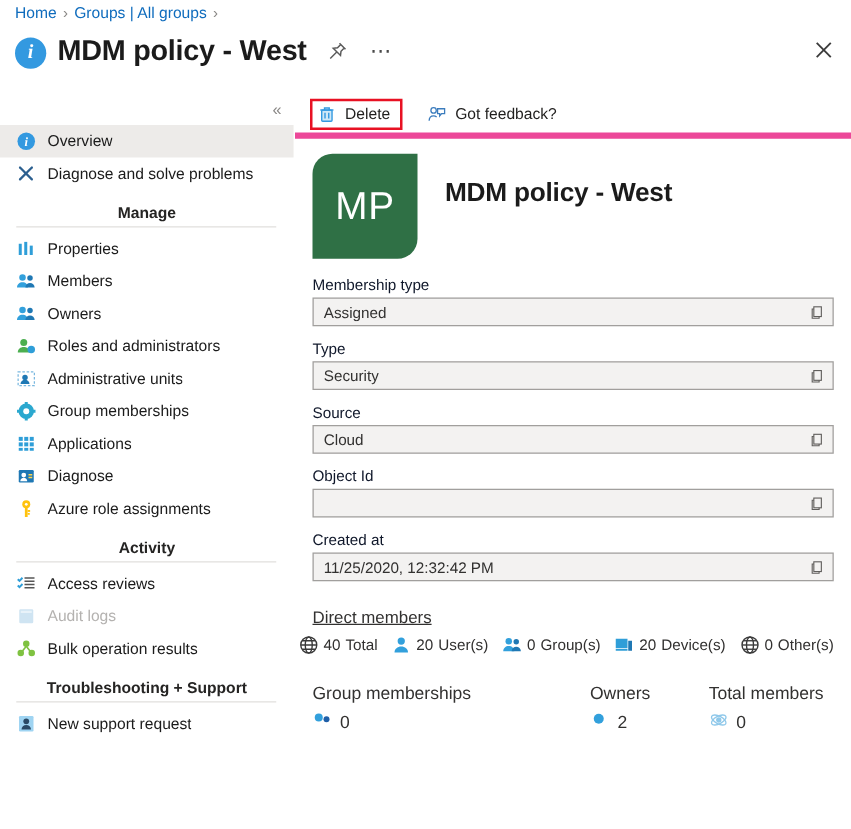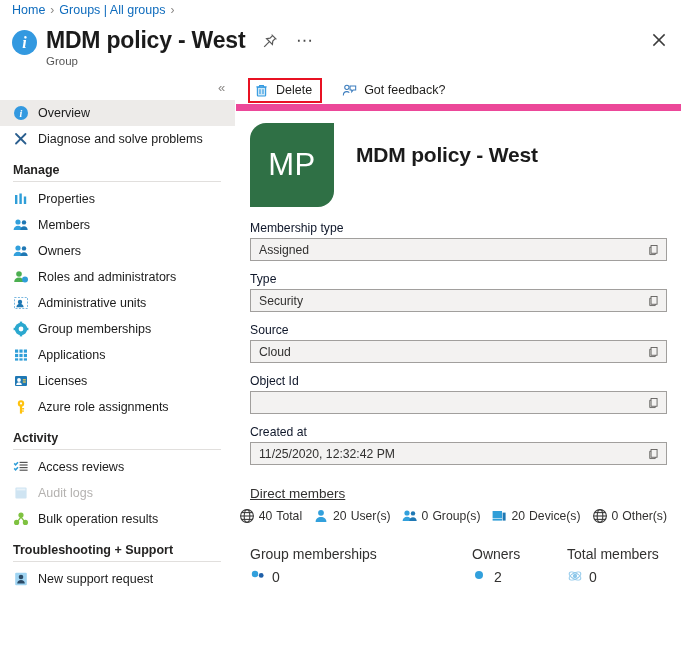--- a/index.html
+++ b/index.html
@@ -76,34 +76,35 @@
     height: 26px; padding: 0 10px 0 13px;
     font-size: 12.5px; color: #1b1b1b; cursor: pointer;
   }
   .nav-item.selected { background: #edebe9; }
   .nav-item.disabled { color: #b4b2b0; cursor: default; }
   .nav-icon { width: 16px; height: 16px; flex: none; display:block; }
   .nav-label { white-space: nowrap; overflow: hidden; }
   .nav-group {
     font-size: 12.5px; font-weight: 700; color: #252423;
     padding: 11px 13px 4px 13px;
+    text-align: center;
   }
   .nav-divider {
     height: 1px; background: #e1dfdd; margin: 0 14px 4px 13px;
   }
 
   
   .main {
     position: absolute; left: 236px; top: 76px; right: 0; bottom: 0;
     background: #fff; overflow: hidden;
   }
   .cmdbar {
     position: relative; height: 35px;
     display: flex; align-items: center; gap: 0px;
-    border-bottom: 7px solid #ec4899;
+    border-bottom: 5px solid #ec4899;
     padding-left: 14px;
   }
   .cmd-btn {
     display: flex; align-items: center; gap: 7px;
     font-size: 12.5px; color: #201f1e; cursor: pointer;
     padding: 5px 10px 5px 6px;
   }
   .cmd-btn.highlighted {
     border: 2px solid #e81123; padding: 3px 8px 3px 4px; margin-left:-2px;
   }
@@ -178,21 +179,20 @@
     <span class="crumb">Home</span>
     <span class="sep">›</span>
     <span class="crumb">Groups | All groups</span>
     <span class="sep">›</span>
   </div>
 
   <div class="title-row">
     <div class="info-badge"></div>
     <div class="title-text">
       <h1>MDM policy - West</h1>
-      <div class="subtitle">Group</div>
     </div>
   </div>
 
   <div class="title-actions">
     <span class="pin-icon">
       <svg viewBox="0 0 16 16" width="16" height="16" fill="none" stroke="#5a5a5a" stroke-width="1.2">
         <path d="M9.6 1.6 L14.4 6.4 M10.6 2.6 L8 5.2 L4.6 5.6 L10.4 11.4 L10.8 8 L13.4 5.4"></path>
         <path d="M7.4 8.6 L2.2 13.8"></path>
       </svg>
     </span>
@@ -330,21 +330,21 @@
     <div class="nav-item">
       <span class="nav-icon">
         <svg viewBox="0 0 16 16" width="16" height="16">
             <rect x="2" y="3" width="12" height="10" rx="1" fill="#1f78b4"></rect>
             <circle cx="6" cy="7" r="1.9" fill="#fff"></circle>
             <path d="M3.2 12c0-1.8 1.3-2.8 2.8-2.8s2.8 1 2.8 2.8z" fill="#fff"></path>
             <rect x="9.8" y="6.2" width="3" height="1.2" fill="#ffd24d"></rect>
             <rect x="9.8" y="8.4" width="3" height="1.2" fill="#ffd24d"></rect>
           </svg>
       </span>
-      <span class="nav-label">Licenses</span>
+      <span class="nav-label">Diagnose</span>
     </div>
 
     <div class="nav-item">
       <span class="nav-icon">
         <svg viewBox="0 0 16 16" width="16" height="16">
             <circle cx="8" cy="4.4" r="3.2" fill="#ffc20e"></circle>
             <circle cx="8" cy="4.4" r="1.1" fill="#fff"></circle>
             <rect x="6.9" y="6.6" width="2.2" height="8" fill="#ffc20e"></rect>
             <rect x="9.1" y="9" width="2" height="1.5" fill="#ffc20e"></rect>
             <rect x="9.1" y="11.4" width="1.7" height="1.4" fill="#ffc20e"></rect>

